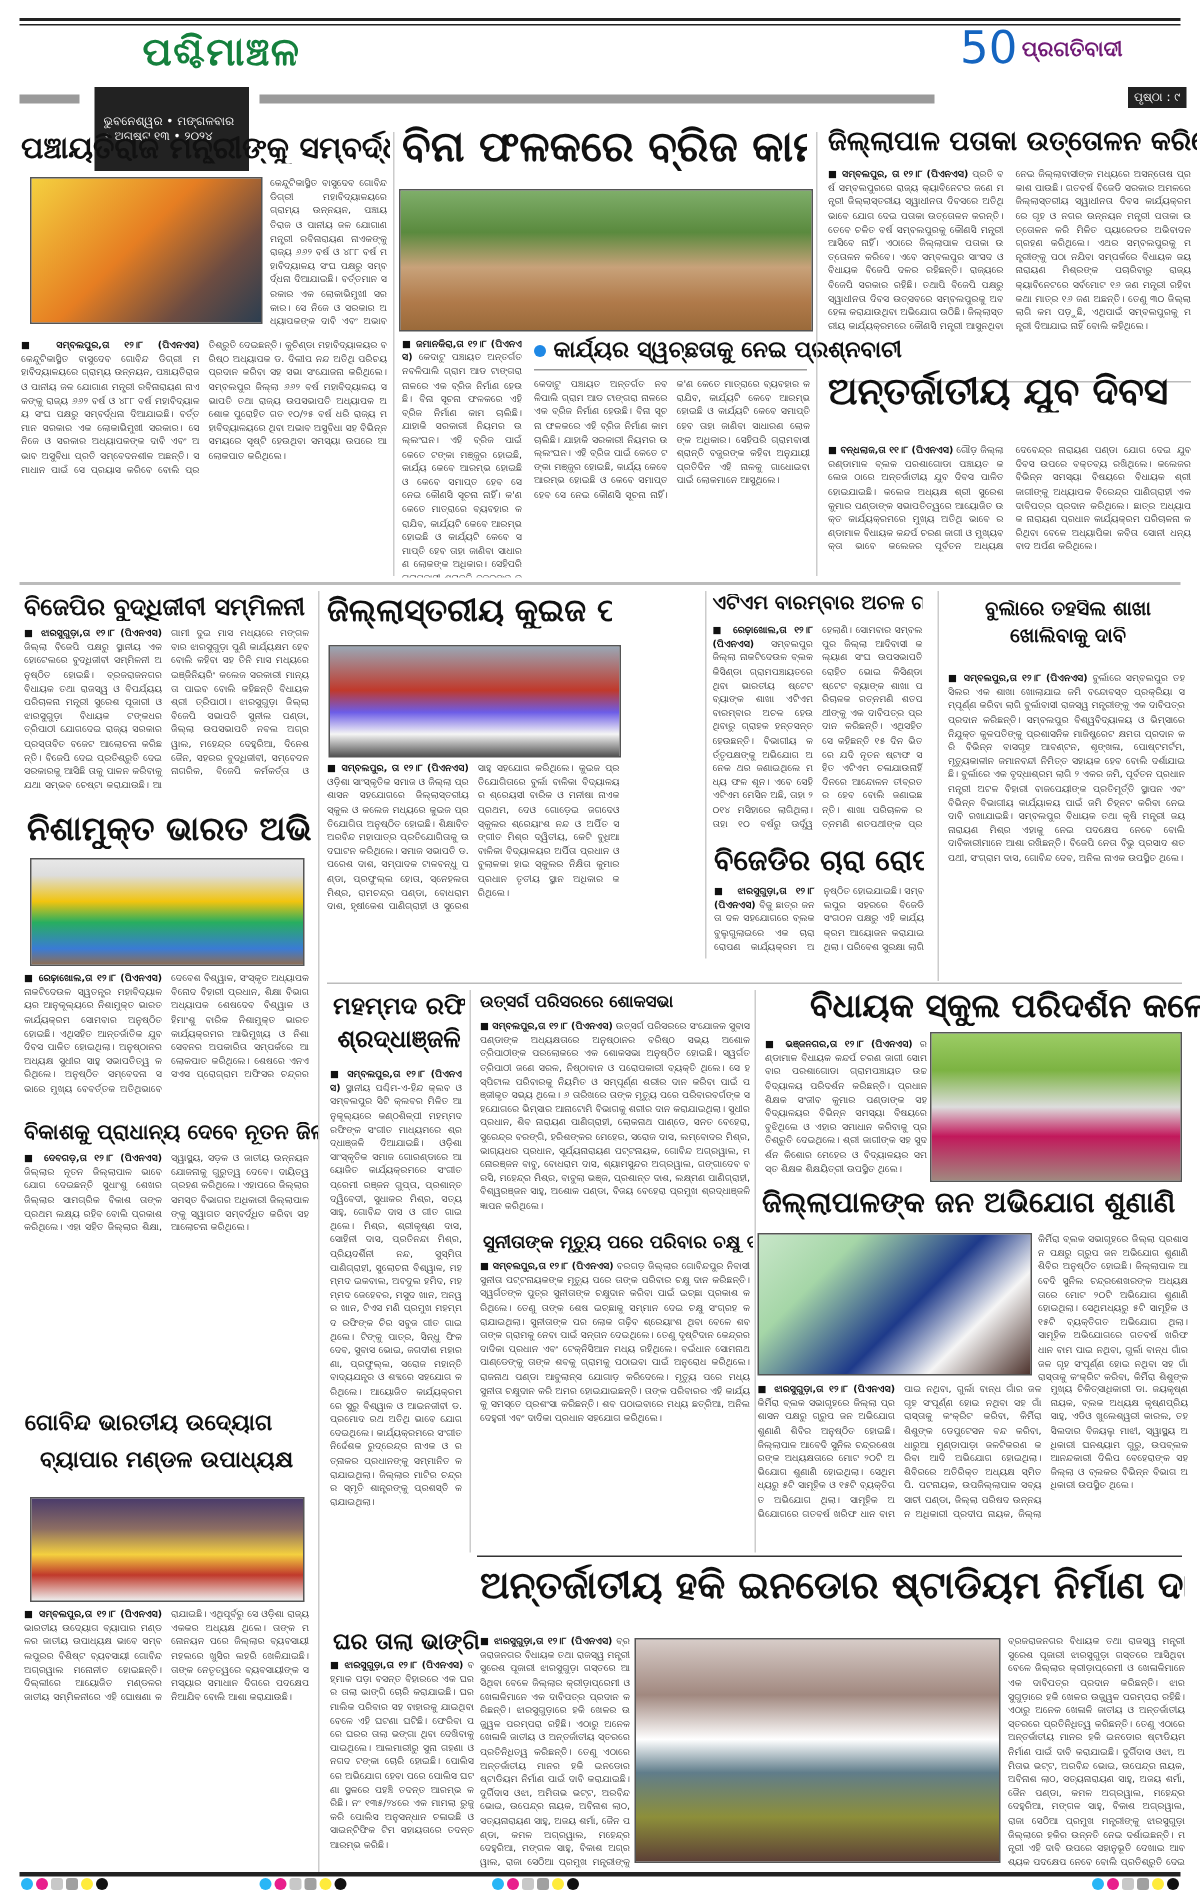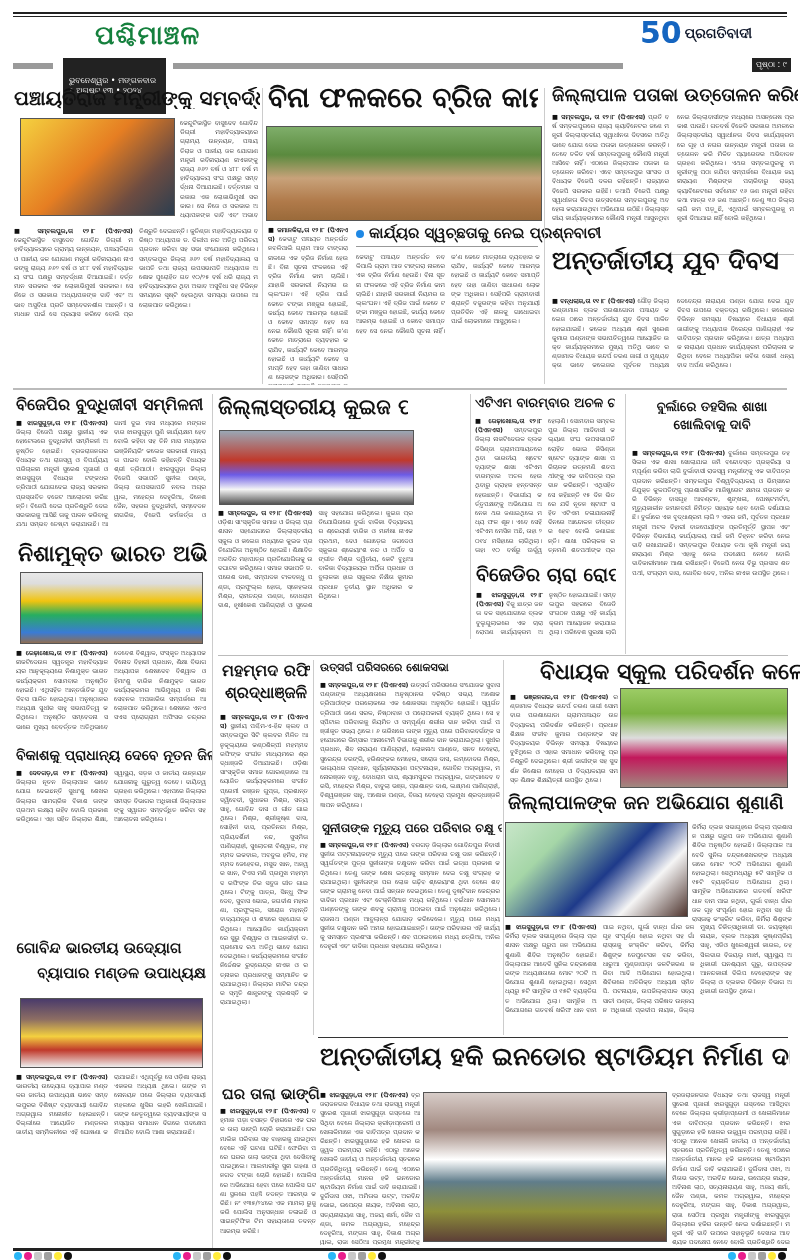--- a/index.html
+++ b/index.html
@@ -21,22 +21,22 @@
 .cm{display:flex;gap:2px;align-items:center}
 .cm span{display:inline-block;width:8px;height:8px;border-radius:50%}
 </style>
 </head>
 <body>
 
 <div class="abs rule" style="left:13px;top:12px;width:774px;height:2px"></div>
 <div class="abs rule" style="left:13px;top:16px;width:774px;height:1px"></div>
 <div class="abs mast" style="left:95px;top:20px">ପଶ୍ଚିମାଞ୍ଚଳ</div>
 <div class="abs" style="left:640px;top:18px;display:flex;align-items:center;gap:3px">
-  <span style="font-size:30px;font-weight:bold;color:#1565c0;line-height:1">50</span>
-  <span style="font-weight:bold;font-size:14px;color:#0f172a">ପ୍ରଗତିବାଦୀ</span>
+  <span style="font-size:30px;font-weight:normal;color:#1565c0;line-height:1">50</span>
+  <span style="font-weight:bold;font-size:14px;color:#701a75">ପ୍ରଗତିବାଦୀ</span>
 </div>
 <div class="abs grayband" style="left:13px;top:63px;width:40px"></div>
 <div class="abs dateband" style="left:63px;top:58px;width:103px">ଭୁବନେଶ୍ୱର • ମଙ୍ଗଳବାର • ଅଗଷ୍ଟ ୧୩ • ୨୦୨୪</div>
 <div class="abs grayband" style="left:173px;top:63px;width:450px"></div>
 <div class="abs pgnum" style="left:752px;top:58px">ପୃଷ୍ଠା : ୯</div>
 
 <div class="abs hl" style="left:14px;top:87px;width:246px;font-size:20px">ପଞ୍ଚାୟତିରାଜ ମନ୍ତ୍ରୀଙ୍କୁ ସମ୍ବର୍ଦ୍ଧନା</div>
 <div class="abs photo" style="left:20px;top:118px;width:155px;height:98px;background:linear-gradient(135deg,#f4d03f 0%,#e67e22 45%,#6d4c41 75%,#2c3e50 100%)"></div>
 <div class="abs txt" style="left:180px;top:118px;width:78px;height:100px">କେନ୍ଦୁଟିକାସ୍ଥିତ ବାସୁଦେବ ଗୋବିନ୍ଦ ଡିଗ୍ରୀ ମହାବିଦ୍ୟାଳୟରେ ଗ୍ରାମ୍ୟ ଉନ୍ନୟନ, ପଞ୍ଚାୟତିରାଜ ଓ ପାନୀୟ ଜଳ ଯୋଗାଣ ମନ୍ତ୍ରୀ ରବିନାରାୟଣ ନାଏକଙ୍କୁ ରାଜ୍ୟ ୬୬୨ ବର୍ଷ ଓ ୪୮୮ ବର୍ଷ ମହାବିଦ୍ୟାଳୟ ସଂଘ ପକ୍ଷରୁ ସମ୍ବର୍ଦ୍ଧନା ଦିଆଯାଇଛି। ବର୍ତ୍ତମାନ ସରକାର ଏକ ଲୋକାଭିମୁଖୀ ସରକାର। ସେ ନିଜେ ଓ ସରକାର ଅଧ୍ୟାପକଙ୍କ ଦାବି ଏବଂ ଅଭାବ ଅସୁବିଧା ପ୍ରତି ସମ୍ବେଦନଶୀଳ ଅଛନ୍ତି। ସମାଧାନ ପାଇଁ ସେ ପ୍ରୟାସ କରିବେ ବୋଲି ପ୍ରତିଶ୍ରୁତି ଦେଇଛନ୍ତି। କୁଚିଣ୍ଡା ମହାବିଦ୍ୟାଳୟର ବରିଷ୍ଠ ଅଧ୍ୟାପକ ଡ. ଦିଲୀପ ନନ୍ଦ ଅତିଥି ପରିଚୟ ପ୍ରଦାନ କରିବା ସହ ସଭା ସଂଯୋଜନା କରିଥିଲେ। ସମ୍ବଲପୁର ଜିଲ୍ଲା ୬୬୨ ବର୍ଷ ମହାବିଦ୍ୟାଳୟ ସଭାପତି ତଥା ରାଜ୍ୟ ଉପସଭାପତି ଅଧ୍ୟାପକ ଅଶୋକ ପୁରୋହିତ ଗତ ୧୦/୨୫ ବର୍ଷ ଧରି ରାଜ୍ୟ ମହାବିଦ୍ୟାଳୟରେ ଥିବା ଅଭାବ ଅସୁବିଧା ସହ ବିଭିନ୍ନ ସମୟରେ ସୃଷ୍ଟି ହେଉଥିବା ସମସ୍ୟା ଉପରେ ଆଲୋକପାତ କରିଥିଲେ।</div>
 <div class="abs txt" style="left:14px;top:226px;width:244px;height:160px;column-count:2;column-gap:6px"><span class="dl">■ ସମ୍ବଲପୁର,ତା ୧୨।୮ (ପିଏନଏସ)</span> <span>କେନ୍ଦୁଟିକାସ୍ଥିତ ବାସୁଦେବ ଗୋବିନ୍ଦ ଡିଗ୍ରୀ ମହାବିଦ୍ୟାଳୟରେ ଗ୍ରାମ୍ୟ ଉନ୍ନୟନ, ପଞ୍ଚାୟତିରାଜ ଓ ପାନୀୟ ଜଳ ଯୋଗାଣ ମନ୍ତ୍ରୀ ରବିନାରାୟଣ ନାଏକଙ୍କୁ ରାଜ୍ୟ ୬୬୨ ବର୍ଷ ଓ ୪୮୮ ବର୍ଷ ମହାବିଦ୍ୟାଳୟ ସଂଘ ପକ୍ଷରୁ ସମ୍ବର୍ଦ୍ଧନା ଦିଆଯାଇଛି। ବର୍ତ୍ତମାନ ସରକାର ଏକ ଲୋକାଭିମୁଖୀ ସରକାର। ସେ ନିଜେ ଓ ସରକାର ଅଧ୍ୟାପକଙ୍କ ଦାବି ଏବଂ ଅଭାବ ଅସୁବିଧା ପ୍ରତି ସମ୍ବେଦନଶୀଳ ଅଛନ୍ତି। ସମାଧାନ ପାଇଁ ସେ ପ୍ରୟାସ କରିବେ ବୋଲି ପ୍ରତିଶ୍ରୁତି ଦେଇଛନ୍ତି। କୁଚିଣ୍ଡା ମହାବିଦ୍ୟାଳୟର ବରିଷ୍ଠ ଅଧ୍ୟାପକ ଡ. ଦିଲୀପ ନନ୍ଦ ଅତିଥି ପରିଚୟ ପ୍ରଦାନ କରିବା ସହ ସଭା ସଂଯୋଜନା କରିଥିଲେ। ସମ୍ବଲପୁର ଜିଲ୍ଲା ୬୬୨ ବର୍ଷ ମହାବିଦ୍ୟାଳୟ ସଭାପତି ତଥା ରାଜ୍ୟ ଉପସଭାପତି ଅଧ୍ୟାପକ ଅଶୋକ ପୁରୋହିତ ଗତ ୧୦/୨୫ ବର୍ଷ ଧରି ରାଜ୍ୟ ମହାବିଦ୍ୟାଳୟରେ ଥିବା ଅଭାବ ଅସୁବିଧା ସହ ବିଭିନ୍ନ ସମୟରେ ସୃଷ୍ଟି ହେଉଥିବା ସମସ୍ୟା ଉପରେ ଆଲୋକପାତ କରିଥିଲେ।</span></div>
@@ -83,21 +83,21 @@
 
 <div class="abs hl" style="left:632px;top:400px;width:160px;font-size:13px;text-align:center">ବୁର୍ଲାରେ ତହସିଲ ଶାଖା</div>
 <div class="abs hl" style="left:632px;top:418px;width:160px;font-size:13px;text-align:center">ଖୋଲିବାକୁ ଦାବି</div>
 <div class="abs txt" style="left:632px;top:448px;width:158px;height:200px"><span class="dl">■ ସମ୍ବଲପୁର,ତା ୧୨।୮ (ପିଏନଏସ)</span> <span>ବୁର୍ଲାରେ ସମ୍ବଲପୁର ତହସିଲର ଏକ ଶାଖା ଖୋଲାଯାଇ ଜମି ବନ୍ଦୋବସ୍ତ ପ୍ରକ୍ରିୟା ସମ୍ପୂର୍ଣ୍ଣ କରିବା ଲାଗି ବୁର୍ଲାବାସୀ ରାଜସ୍ୱ ମନ୍ତ୍ରୀଙ୍କୁ ଏକ ଦାବିପତ୍ର ପ୍ରଦାନ କରିଛନ୍ତି। ସମ୍ବଲପୁର ବିଶ୍ୱବିଦ୍ୟାଳୟ ଓ ଭିମ୍ସାରେ ନିଯୁକ୍ତ କୁଳପତିଙ୍କୁ ପ୍ରଶାସନିକ ମାଜିଷ୍ଟ୍ରେଟ କ୍ଷମତା ପ୍ରଦାନ କରି ବିଭିନ୍ନ ବାସଗୃହ ଆବଣ୍ଟନ, ଶୃଙ୍ଖଳା, ପୋଷ୍ଟମର୍ଟମ, ମୃତ୍ୟୁକାଳୀନ ଜମାନବନ୍ଦୀ ନିମିତ୍ତ ସହାୟକ ହେବ ବୋଲି ଦର୍ଶାଯାଇଛି। ବୁର୍ଲାରେ ଏକ ବୃଦ୍ଧାଶ୍ରମ ଲାଗି ୨ ଏକର ଜମି, ପୂର୍ବତନ ପ୍ରଧାନମନ୍ତ୍ରୀ ଅଟଳ ବିହାରୀ ବାଜପେୟୀଙ୍କ ପ୍ରତିମୂର୍ତ୍ତି ସ୍ଥାପନ ଏବଂ ବିଭିନ୍ନ ବିଭାଗୀୟ କାର୍ଯ୍ୟାଳୟ ପାଇଁ ଜମି ଚିହ୍ନଟ କରିବା ନେଇ ଦାବି ରଖାଯାଇଛି। ସମ୍ବଲପୁର ବିଧାୟକ ତଥା କୃଷି ମନ୍ତ୍ରୀ ଜୟନାରାୟଣ ମିଶ୍ର ଏହାକୁ ନେଇ ପଦକ୍ଷେପ ନେବେ ବୋଲି ଦାବିକାରୀମାନେ ଆଶା ରଖିଛନ୍ତି। ବିଜେପି ନେତା ବିଭୁ ପ୍ରସାଦ ଶତପଥୀ, ସଂଗ୍ରାମ ଦାସ, ଗୋବିନ୍ଦ ଦେବ, ଅନିଲ ନାଏକ ଉପସ୍ଥିତ ଥିଲେ।</span></div>
 
 <div class="abs hsep" style="left:218px;top:655px;width:570px;height:1px"></div>
 
 <div class="abs hl" style="left:16px;top:748px;width:196px;font-size:14px">ବିକାଶକୁ ପ୍ରାଧାନ୍ୟ ଦେବେ ନୂତନ ଜିଲ୍ଲାପାଳ</div>
 <div class="abs txt" style="left:16px;top:768px;width:190px;height:96px;column-count:2;column-gap:6px"><span class="dl">■ ଦେବଗଡ଼,ତା ୧୨।୮ (ପିଏନଏସ)</span> <span>ଜିଲ୍ଲାର ନୂତନ ଜିଲ୍ଲାପାଳ ଭାବେ ଯୋଗ ଦେଇଛନ୍ତି ସୁଧାଂଶୁ ଶେଖର ଜିଲ୍ଲାର ସାମଗ୍ରିକ ବିକାଶ ତାଙ୍କ ପ୍ରଥମ ଲକ୍ଷ୍ୟ ରହିବ ବୋଲି ପ୍ରକାଶ କରିଥିଲେ। ଏହା ସହିତ ଜିଲ୍ଲାର ଶିକ୍ଷା, ସ୍ୱାସ୍ଥ୍ୟ, ସଡ଼କ ଓ ଜାତୀୟ ଉନ୍ନୟନ ଯୋଜନାକୁ ଗୁରୁତ୍ୱ ଦେବେ। ଦାୟିତ୍ୱ ଗ୍ରହଣ କରିଥିଲେ। ଏହାପରେ ଜିଲ୍ଲାର ସମସ୍ତ ବିଭାଗର ଅଧିକାରୀ ଜିଲ୍ଲାପାଳଙ୍କୁ ସ୍ୱାଗତ ସମ୍ବର୍ଦ୍ଧିତ କରିବା ସହ ଆଲୋଚନା କରିଥିଲେ।</span></div>
 <div class="abs hl" style="left:4px;top:940px;width:190px;font-size:15px;text-align:center">ଗୋବିନ୍ଦ ଭାରତୀୟ ଉଦ୍ୟୋଗ</div>
-<div class="abs hl" style="left:16px;top:965px;width:190px;font-size:15px;text-align:right">ବ୍ୟାପାର ମଣ୍ଡଳ ଉପାଧ୍ୟକ୍ଷ</div>
+<div class="abs hl" style="left:16px;top:965px;width:190px;font-size:15px;text-align:center">ବ୍ୟାପାର ମଣ୍ଡଳ ଉପାଧ୍ୟକ୍ଷ</div>
 <div class="abs photo" style="left:20px;top:998px;width:183px;height:70px;background:linear-gradient(180deg,#4a3b6b 0%,#8d6e63 30%,#f4d03f 55%,#c0392b 75%,#eee 100%)"></div>
 <div class="abs txt" style="left:16px;top:1072px;width:190px;height:170px;column-count:2;column-gap:6px"><span class="dl">■ ସମ୍ବଲପୁର,ତା ୧୨।୮ (ପିଏନଏସ)</span> <span>ଭାରତୀୟ ଉଦ୍ୟୋଗ ବ୍ୟାପାର ମଣ୍ଡଳର ଜାତୀୟ ଉପାଧ୍ୟକ୍ଷ ଭାବେ ସମ୍ବଲପୁରର ବିଶିଷ୍ଟ ବ୍ୟବସାୟୀ ଗୋବିନ୍ଦ ଅଗ୍ରୱାଲ ମନୋନୀତ ହୋଇଛନ୍ତି। ଦିଲ୍ଲୀରେ ଆୟୋଜିତ ମଣ୍ଡଳର ଜାତୀୟ ସମ୍ମିଳନୀରେ ଏହି ଘୋଷଣା କରାଯାଇଛି। ଏଥିପୂର୍ବରୁ ସେ ଓଡ଼ିଶା ରାଜ୍ୟ ଏକକର ଅଧ୍ୟକ୍ଷ ଥିଲେ। ତାଙ୍କ ମନୋନୟନ ପରେ ଜିଲ୍ଲାର ବ୍ୟବସାୟୀ ମହଲରେ ଖୁସିର ଲହରି ଖେଳିଯାଇଛି। ତାଙ୍କ ନେତୃତ୍ୱରେ ବ୍ୟବସାୟୀଙ୍କ ସମସ୍ୟାର ସମାଧାନ ଦିଗରେ ପଦକ୍ଷେପ ନିଆଯିବ ବୋଲି ଆଶା କରାଯାଉଛି।</span></div>
 
 <div class="abs hl" style="left:222px;top:662px;width:88px;font-size:16px;text-align:center">ମହମ୍ମଦ ରଫିଙ୍କୁ</div>
 <div class="abs hl" style="left:222px;top:684px;width:88px;font-size:16px;text-align:center">ଶ୍ରଦ୍ଧାଞ୍ଜଳି</div>
 <div class="abs txt" style="left:220px;top:712px;width:88px;height:318px"><span class="dl">■ ସମ୍ବଲପୁର,ତା ୧୨।୮ (ପିଏନଏସ)</span> <span>ସ୍ଥାନୀୟ ପଶ୍ଚିମ-ଏ-ହିନ୍ଦ କ୍ଲବ ଓ ସମ୍ବଲପୁର ସିଟି କ୍ଲବର ମିଳିତ ଆନୁକୂଲ୍ୟରେ କଣ୍ଠଶିଳ୍ପୀ ମହମ୍ମଦ ରଫିଙ୍କ ସଂଗୀତ ମାଧ୍ୟମରେ ଶ୍ରଦ୍ଧାଞ୍ଜଳି ଦିଆଯାଇଛି। ଓଡ଼ିଶା ସାଂସ୍କୃତିକ ସମାଜ ଗୋରଣ୍ଡାରେ ଆୟୋଜିତ କାର୍ଯ୍ୟକ୍ରମରେ ସଂଗୀତପ୍ରେମୀ ରଞ୍ଜନ ଗୁପ୍ତା, ପ୍ରଶାନ୍ତ ଦ୍ୱିବେଦୀ, ସୁଧାକର ମିଶ୍ର, ସତ୍ୟ ସାହୁ, ଗୋବିନ୍ଦ ଦାସ ଓ ଗୀତ ଗାଇଥିଲେ। ମିଶ୍ର, ଶ୍ରୀକୃଷ୍ଣ ଦାସ, ସୋହିନୀ ଦାସ, ପ୍ରତିନନ୍ଦା ମିଶ୍ର, ପ୍ରିୟଦର୍ଶିନୀ ନନ୍ଦ, ସୁସ୍ମିତା ପାଣିଗ୍ରାହୀ, ସୁଲୋଚନା ବିଶ୍ୱାଳ, ମହମ୍ମଦ ଇକବାଲ, ଅବଦୁଲ ହମିଦ, ମହମ୍ମଦ ଜେହେବର, ମସୁଦ ଖାନ, ଅନୱର ଖାନ, ଟିଏସ ମଣି ପ୍ରମୁଖ ମହମ୍ମଦ ରଫିଙ୍କ ଚିର ସବୁଜ ଗୀତ ଗାଇଥିଲେ। ଟିଙ୍କୁ ପାତ୍ର, ସିନ୍ଧୁ ଫିକଦେବ, ସୁବାସ ଭୋଇ, ଜଗଦୀଶ ମହାରଣା, ପ୍ରଫୁଲ୍ଲ, ସରୋଜ ମହାନ୍ତି ବାଦ୍ୟଯନ୍ତ୍ର ଓ ଶବ୍ଦରେ ସହଯୋଗ କରିଥିଲେ। ଆୟୋଜିତ କାର୍ଯ୍ୟକ୍ରମରେ ସୁରୁ ବିଶ୍ୱାଳ ଓ ଆଇନଜୀବୀ ଡ. ପ୍ରମୋଦ ରଥ ଅତିଥି ଭାବେ ଯୋଗ ଦେଇଥିଲେ। କାର୍ଯ୍ୟକ୍ରମରେ ସଂଗୀତ ନିର୍ଦ୍ଦେଶକ ରୁଦ୍ରେନ୍ଦ୍ର ନାଏକ ଓ ରତ୍ନାକର ପ୍ରଧାନଙ୍କୁ ସମ୍ମାନିତ କରାଯାଇଥିଲା। ଜିଲ୍ଲାର ମାଟିର ଚନ୍ଦ୍ରର ସ୍ମୃତି ଶାନ୍ତ୍ରଙ୍କୁ ପ୍ରଶସ୍ତି କରାଯାଇଥିଲା।</span></div>
 
 <div class="abs vsep" style="left:313px;top:660px;height:375px"></div>
 
 <div class="abs hl" style="left:320px;top:662px;width:180px;font-size:11px">ଉତ୍ସର୍ଗ ପରିସରରେ ଶୋକସଭା</div>

